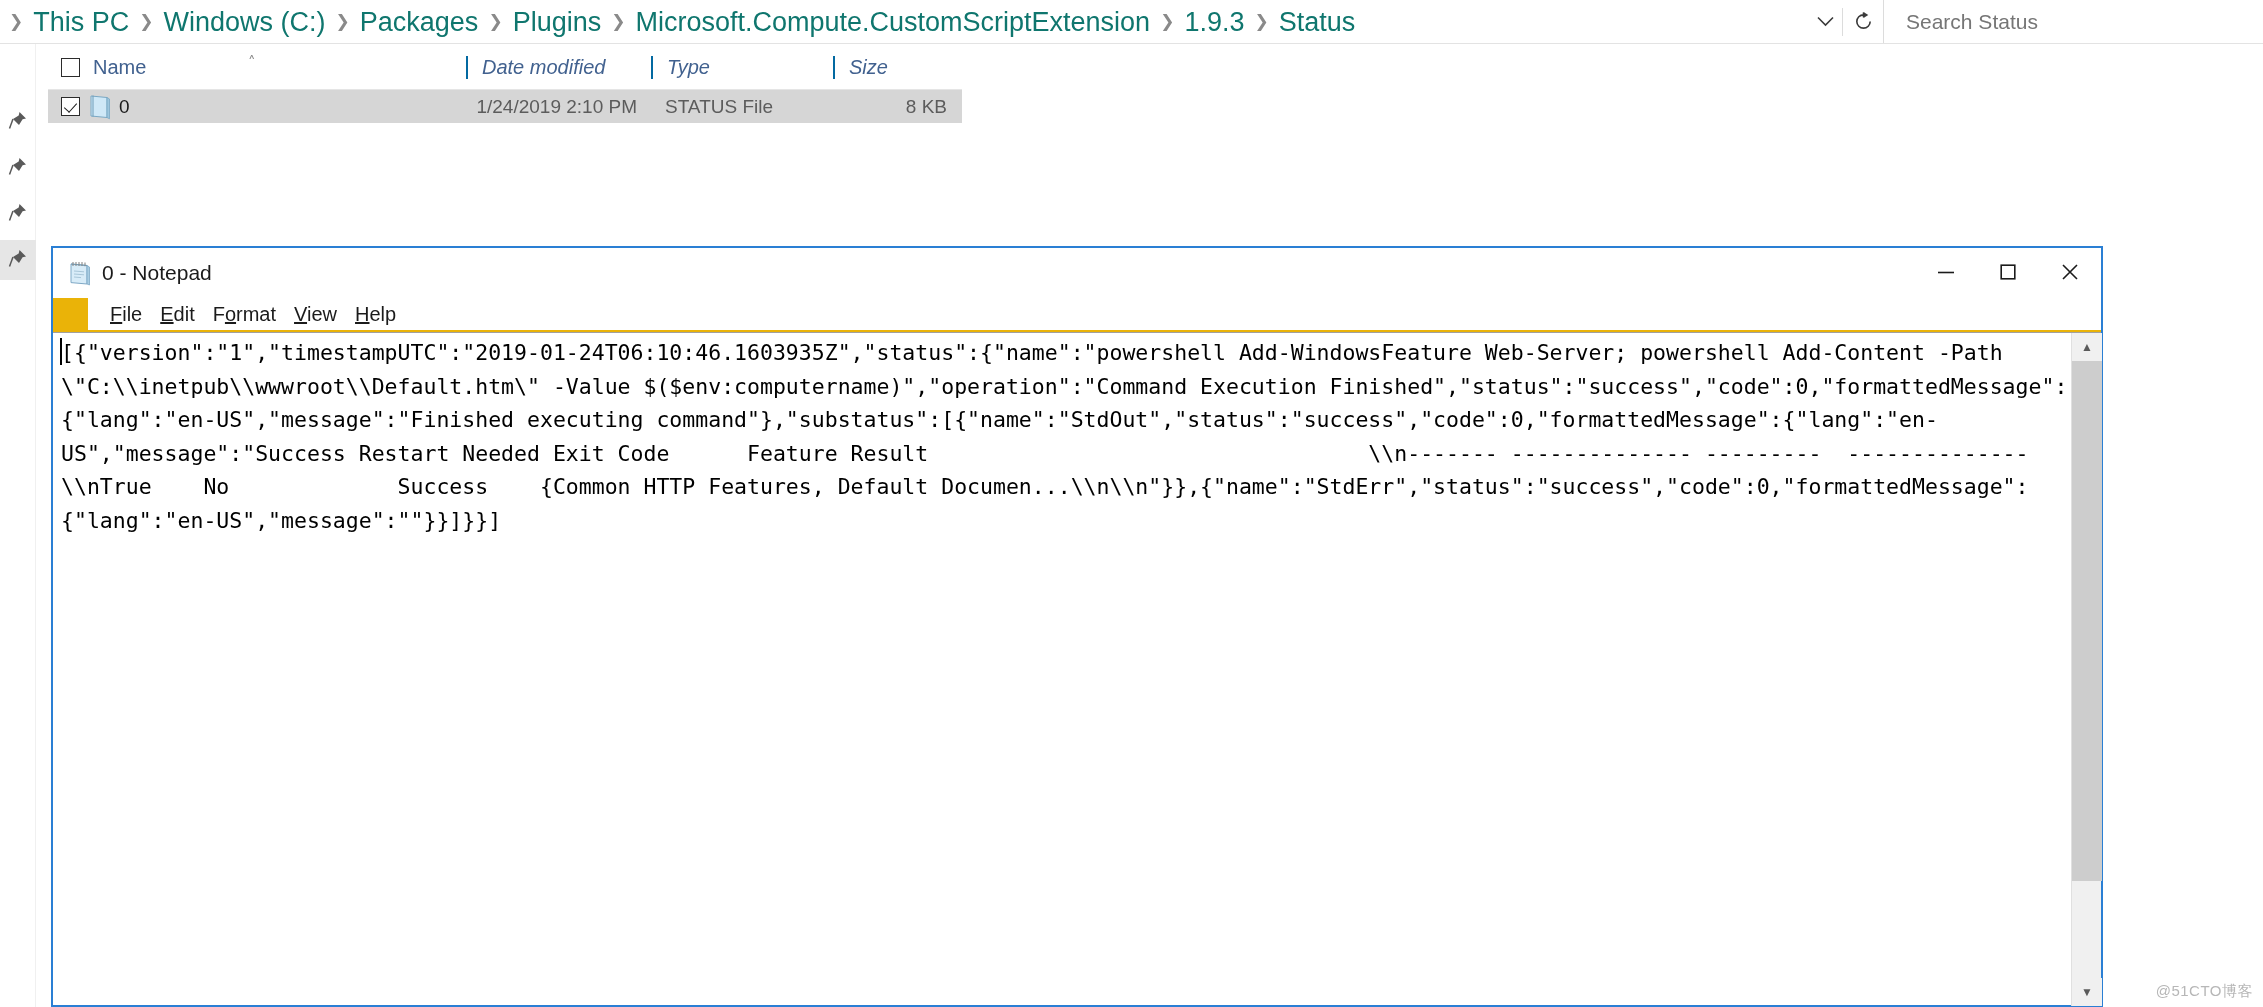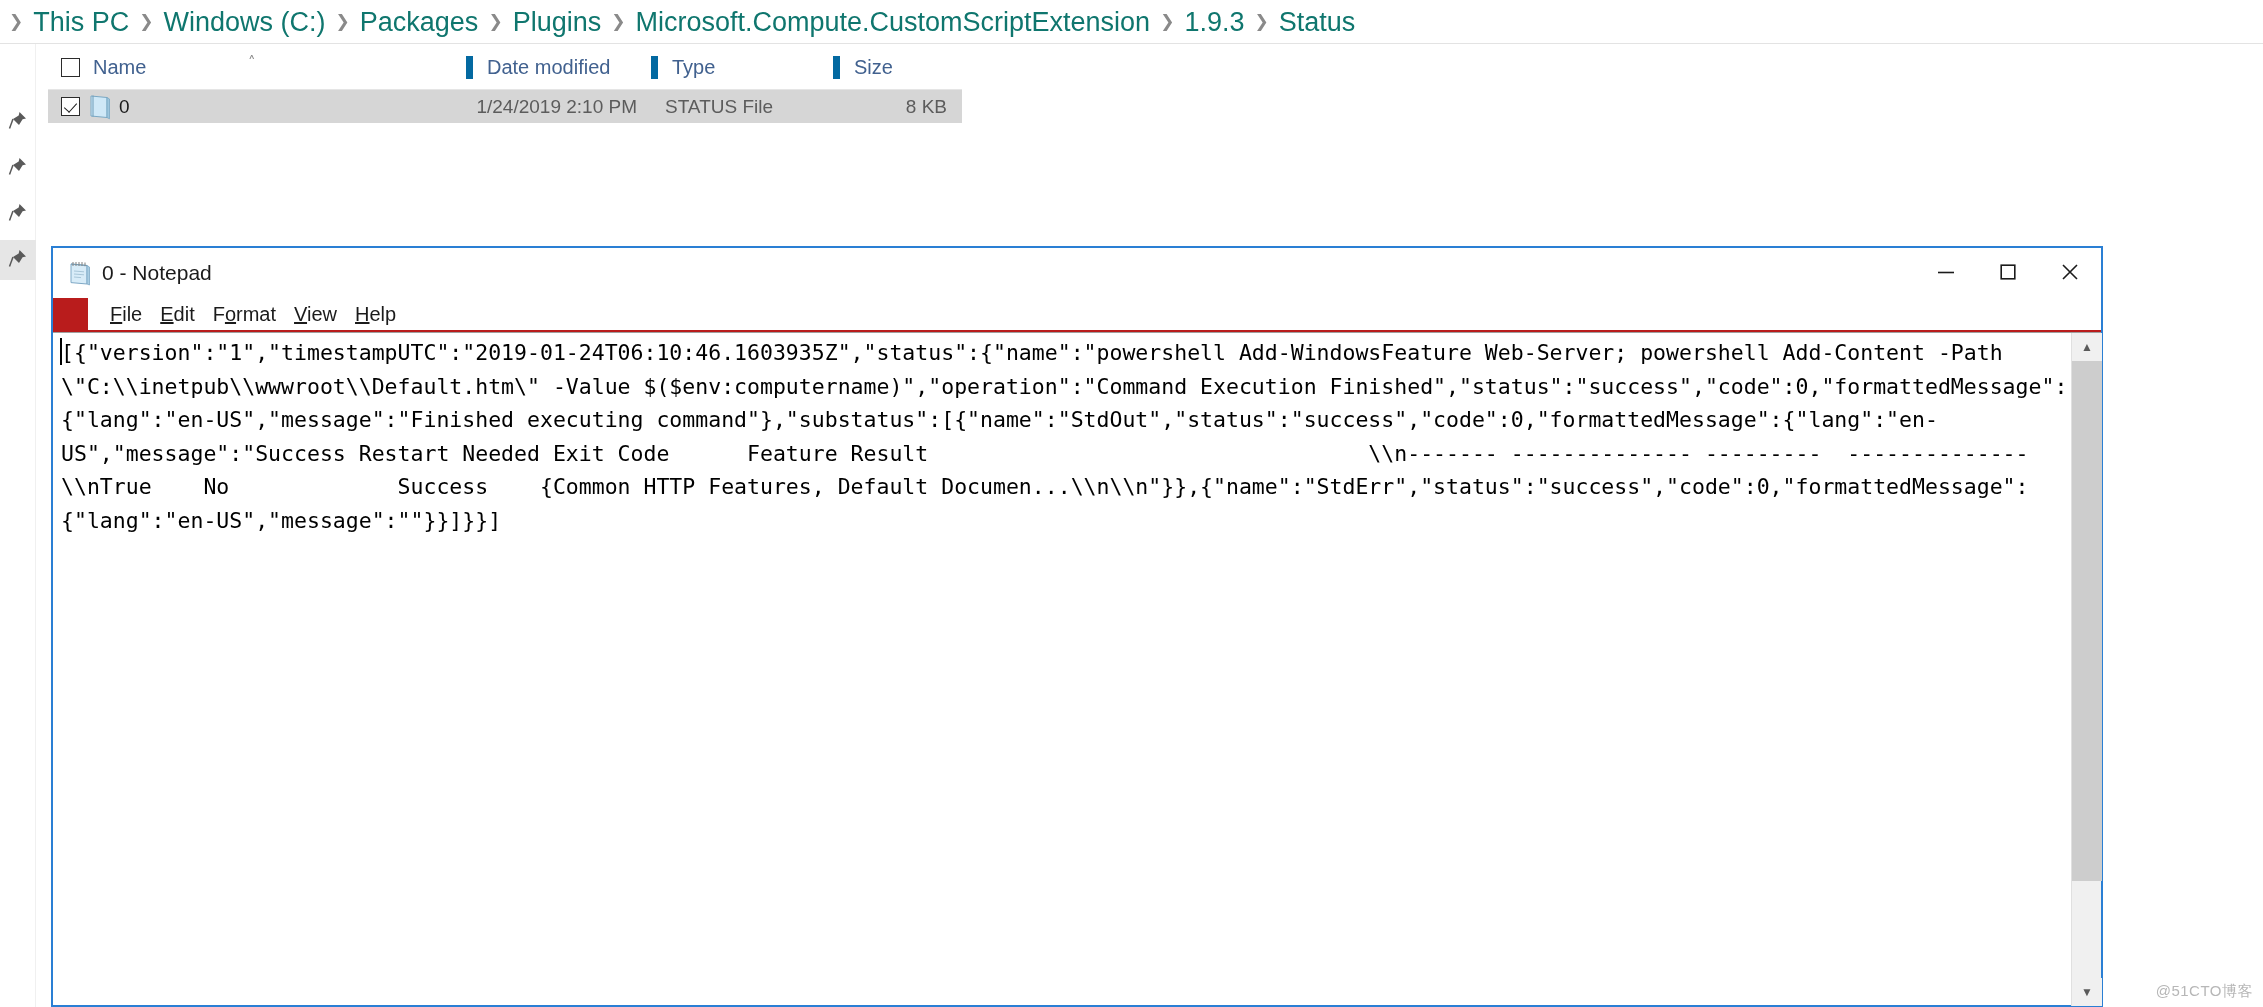--- a/index.html
+++ b/index.html
@@ -85,21 +85,21 @@
     background: #ffffff;
     display: flex; align-items: center;
     border-bottom: 1px solid #e5e5e5;
   }
   .col {
     display: flex; align-items: center;
     position: relative;
     font-size: 20px; color: #41618f;
     padding-left: 14px;
   }
-  .col + .col { border-left: 7px solid #0369a1; }
+  .col + .col { border-left: 2px solid #0369a1; font-style: italic; }
   .col-name  { width: 418px; padding-left: 4px; }
   .col-date  { width: 185px; }
   .col-type  { width: 182px; }
   .col-size  { width: 125px; }
   .header-checkbox {
     width: 19px; height: 19px;
     border: 1.6px solid #2b2b2b;
     background: #ffffff;
     margin-right: 13px; margin-left: 9px;
     flex: 0 0 auto;
@@ -139,21 +139,21 @@
     border: solid #1c1c1c; border-width: 0 1.8px 1.8px 0;
     transform: rotate(42deg);
   }
   .file-glyph { width: 28px; height: 26px; margin-right: 5px; flex: 0 0 auto; }
   .file-label { font-size: 19px; color: #1b1b1b; }
 
   
   #notepad-window {
     position: absolute; left: 51px; top: 246px;
     width: 2052px; height: 761px;
-    background: #b91c1c;
+    background: #eab308;
     border: 2px solid #2a7fd4;
     border-top-width: 2px;
   }
   #notepad-titlebar {
     height: 50px; background: #ffffff;
     display: flex; align-items: center;
     position: relative;
   }
   .np-icon { width: 26px; height: 26px; margin-left: 14px; margin-right: 9px; }
   .np-title { font-size: 21px; color: #1b1b1b; }
@@ -239,20 +239,37 @@
     <span class="crumb-sep">❯</span>
     <span class="crumb">Packages</span>
     <span class="crumb-sep">❯</span>
     <span class="crumb">Plugins</span>
     <span class="crumb-sep">❯</span>
     <span class="crumb">Microsoft.Compute.CustomScriptExtension</span>
     <span class="crumb-sep">❯</span>
     <span class="crumb">1.9.3</span>
     <span class="crumb-sep">❯</span>
     <span class="crumb">Status</span>
+  </div>
+  <div class="addr-right">
+    <div class="addr-chevron">
+      <svg width="17" height="11" viewBox="0 0 17 11" aria-hidden="true">
+        <path d="M1 1.5 L8.5 9 L16 1.5" stroke="#3b3b3b" stroke-width="1.6" fill="none"></path>
+      </svg>
+    </div>
+    <div class="addr-divider"></div>
+    <div class="addr-refresh">
+      <svg width="21" height="21" viewBox="0 0 22 22" aria-hidden="true">
+        <path d="M18 11 A7 7 0 1 1 11 4 L11 1.5 L11 4 L11 6.5" stroke="#3b3b3b" stroke-width="1.7" fill="none"></path>
+        <path d="M11 1 L16 4.2 L11 7.3 Z" fill="#3b3b3b"></path>
+      </svg>
+    </div>
+    <div class="search-box">
+      <span class="search-placeholder">Search Status</span>
+    </div>
   </div>
 </div>
 
 <div id="explorer-rail">
   <div class="rail-swatch"></div>
   <span class="pin" style="top: 66px;">
     <svg width="20" height="20" viewBox="0 0 20 20">
         <path d="M11.5 2 L18 8.5 L14.6 9.3 L11 15 L5 9 L10.7 5.4 Z" fill="#5a5a5a"></path>
         <path d="M5 9 L1.5 18.5" stroke="#5a5a5a" stroke-width="1.5"></path>
       </svg>

